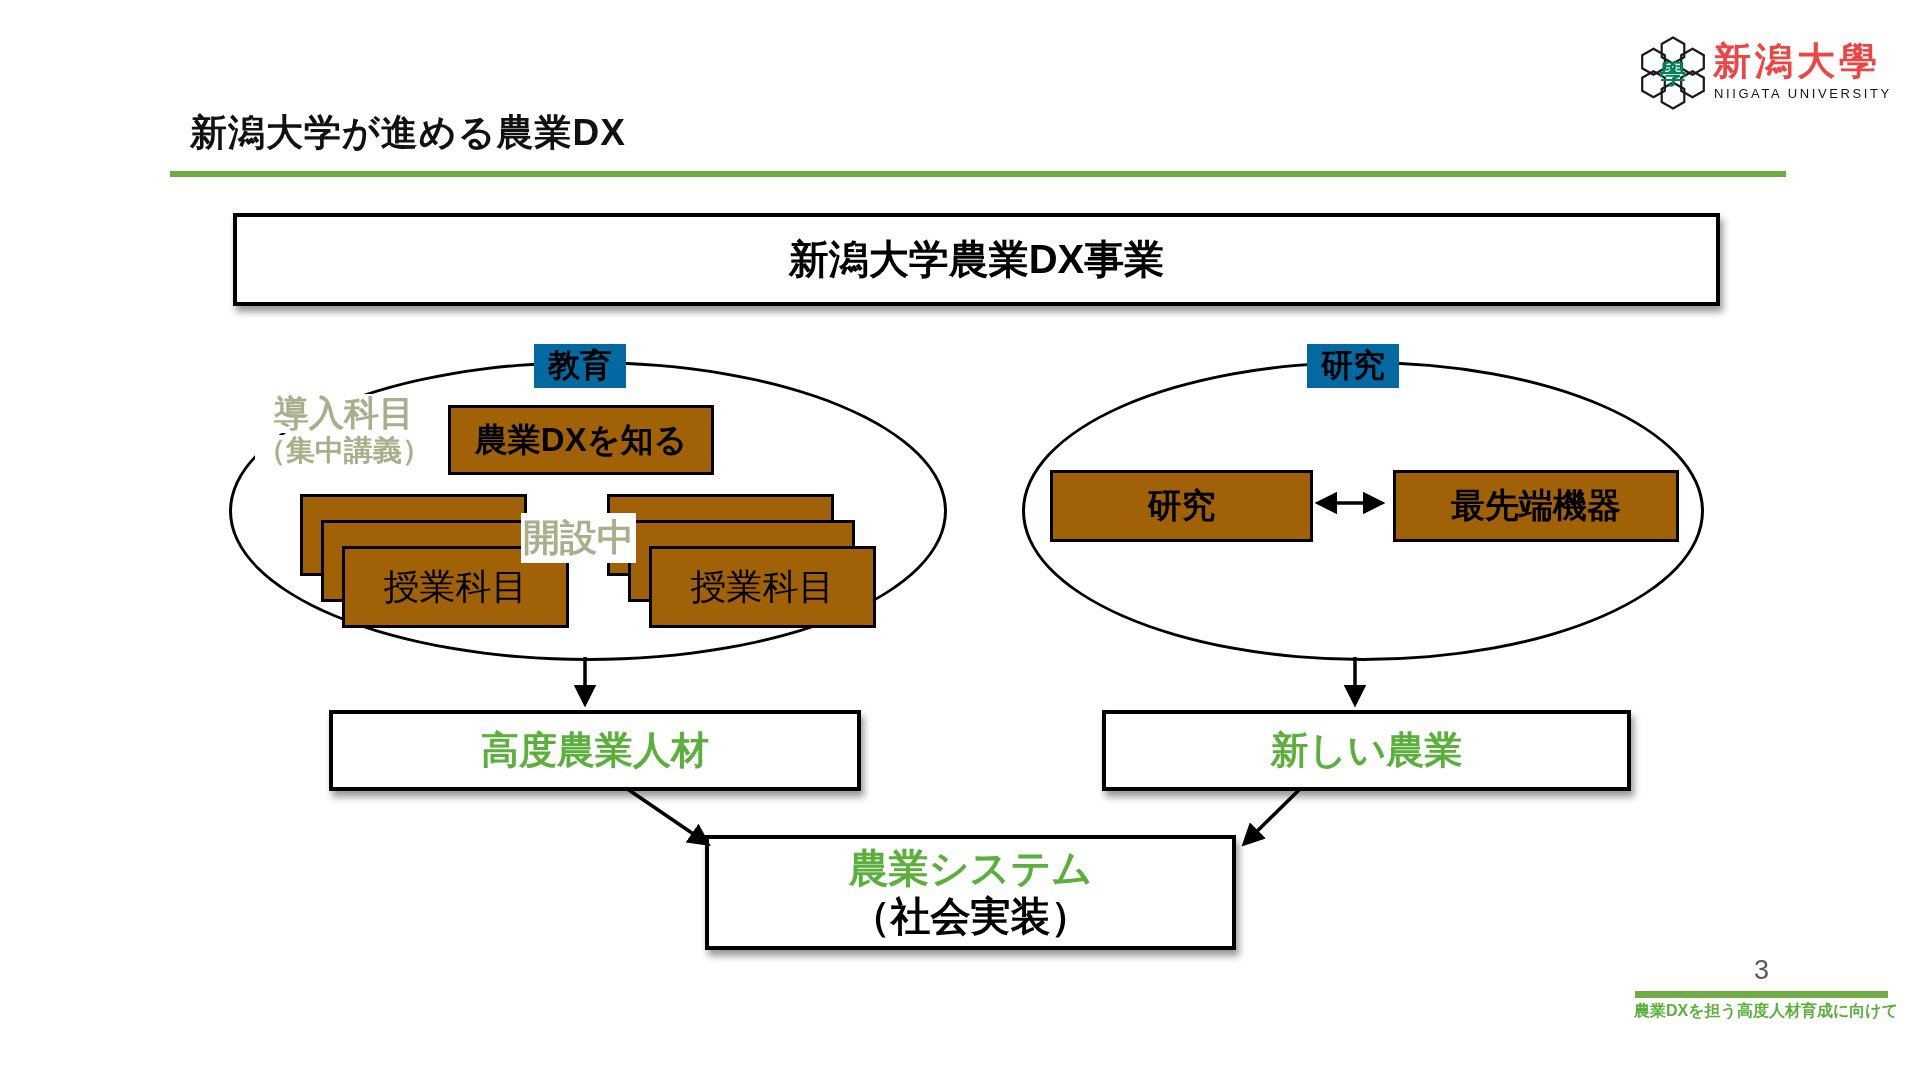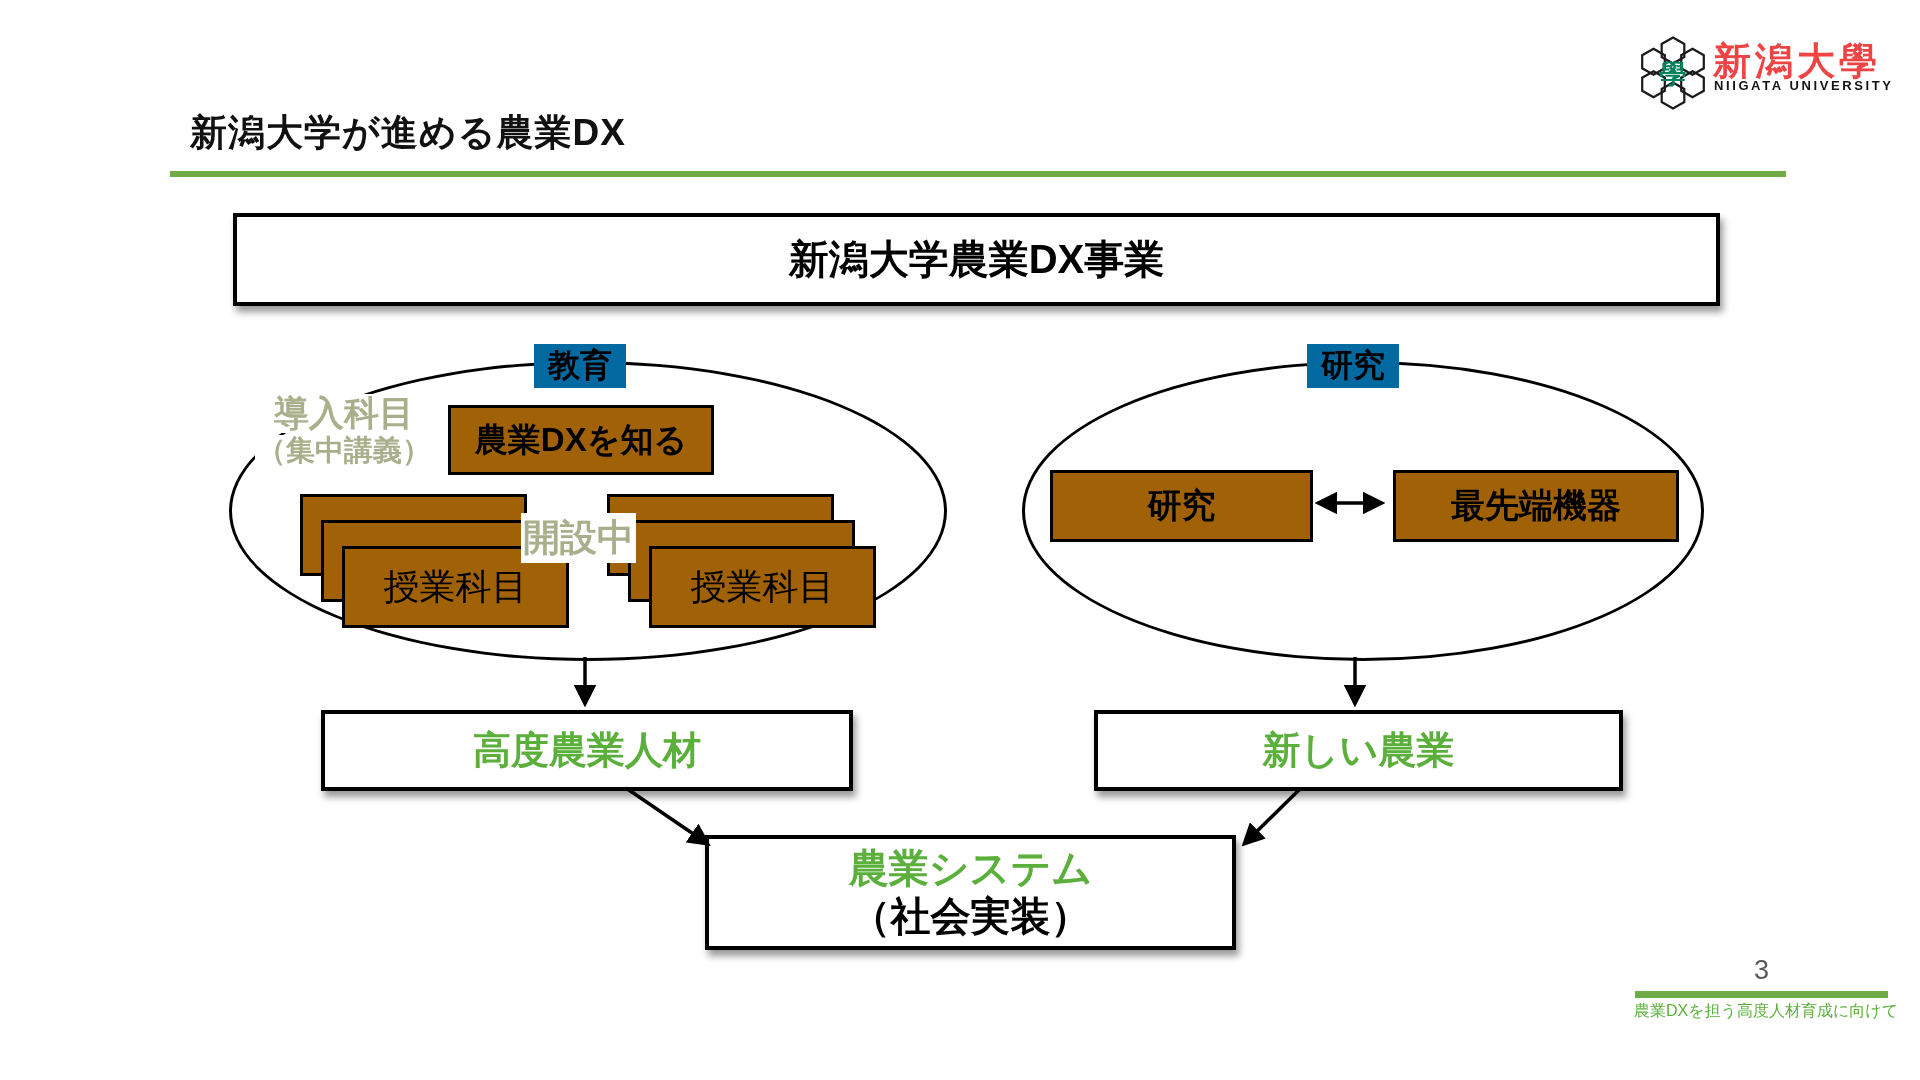--- a/index.html
+++ b/index.html
@@ -14,21 +14,21 @@
   body{font-family:"Liberation Sans","DejaVu Sans",sans-serif;}
   .slide{position:relative;width:1920px;height:1080px;background:#ffffff;overflow:hidden;}
 
   
   .title{position:absolute;left:190px;top:108px;font-size:37px;font-weight:700;color:var(--ink);letter-spacing:1px;}
   .title-rule{position:absolute;left:170px;top:171px;width:1616px;height:6px;background:var(--accent_green);}
 
   .logo{position:absolute;left:1637px;top:30px;width:260px;height:90px;}
   .logo-mark{position:absolute;left:0;top:3px;}
   .logo-ja{position:absolute;left:76px;top:6px;font-family:"DejaVu Serif","Liberation Serif",serif;font-weight:700;font-size:38px;color:#ef4444;letter-spacing:4px;white-space:nowrap;}
-  .logo-en{position:absolute;left:77px;top:48px;font-size:13px;font-weight:700;color:#141414;letter-spacing:2.6px;white-space:nowrap;}
+  .logo-en{position:absolute;left:77px;top:56px;font-size:13px;font-weight:400;color:#141414;letter-spacing:2.6px;white-space:nowrap;}
 
   
   .bigbox{position:absolute;background:#fff;border:4px solid #000;box-shadow:3px 6px 7px rgba(0,0,0,.40);display:flex;align-items:center;justify-content:center;text-align:center;}
   .innerbox{position:absolute;background:#a16207;border:3px solid #000;display:flex;align-items:center;justify-content:center;text-align:center;}
 
   .top-box{left:233px;top:213px;width:1479px;height:85px;font-size:40px;font-weight:700;color:#000;}
 
   
   .ellipse{position:absolute;border:3px solid #000;border-radius:50%;background:transparent;z-index:1;}
   .ellipse-edu{left:229px;top:361px;width:712px;height:294px;}
@@ -45,36 +45,36 @@
   .know-box{left:448px;top:405px;width:260px;height:64px;font-size:33px;font-weight:700;z-index:3;}
 
   .stackbox{width:221px;height:76px;font-size:36px;font-weight:400;z-index:2;}
   .open-label{position:absolute;left:521px;top:513px;z-index:3;background:#fff;color:var(--olive);font-size:37px;font-weight:700;padding:0 2px;white-space:nowrap;}
 
   
   .res-box{left:1050px;top:470px;width:257px;height:66px;font-size:34px;font-weight:700;z-index:2;}
   .equip-box{left:1393px;top:470px;width:280px;height:66px;font-size:34px;font-weight:700;z-index:2;}
 
   
-  .outcome{font-size:38px;font-weight:700;color:var(--text_green);z-index:2;}
+  .outcome{font-size:38px;font-weight:700;color:var(--text_green);z-index:2;margin-left:8px;}
   .jinzai-box{left:321px;top:710px;width:524px;height:73px;}
   .nougyou-box{left:1094px;top:710px;width:521px;height:73px;}
 
   
   .system-box{left:705px;top:835px;width:523px;height:107px;flex-direction:column;line-height:1.18;}
   .system-box .g{color:var(--text_green);font-size:40px;font-weight:700;}
   .system-box .b{color:#000;font-size:40px;font-weight:700;}
 
   
   .arrows{position:absolute;left:0;top:0;width:1920px;height:1080px;z-index:4;pointer-events:none;}
 
   
   .page-num{position:absolute;left:1635px;top:955px;width:253px;text-align:center;font-size:27px;color:var(--gray_text);}
   .footer-bar{position:absolute;left:1635px;top:991px;width:253px;height:7px;background:var(--accent_green);}
-  .footer-text{position:absolute;left:1634px;top:1001px;width:256px;font-size:16px;font-weight:400;color:var(--text_green);white-space:nowrap;}
+  .footer-text{position:absolute;left:1634px;top:1001px;width:256px;font-size:16px;font-weight:700;color:var(--text_green);white-space:nowrap;}
 </style>
 </head>
 <body>
 
 <div class="slide">
 
   <div class="title">新潟大学が進める農業DX</div>
   <div class="title-rule"></div>
 
   <div class="logo">

